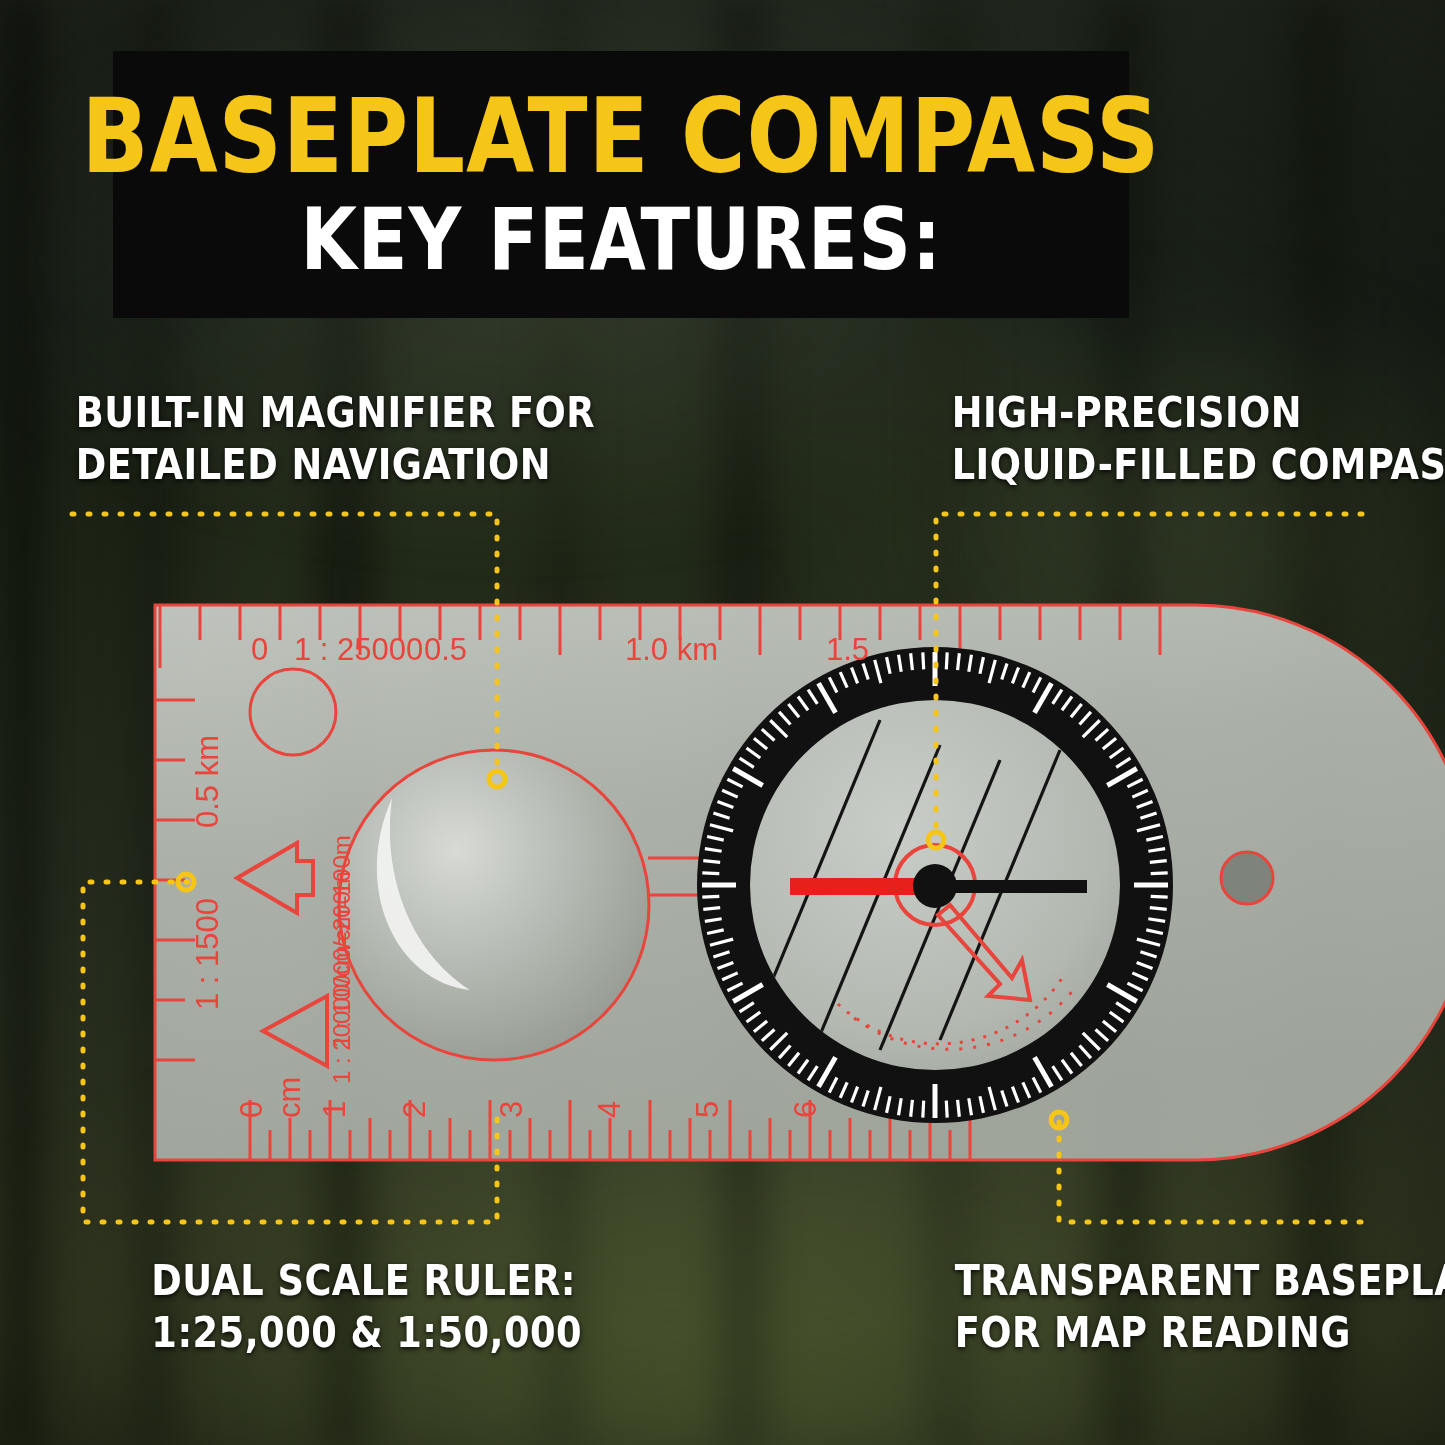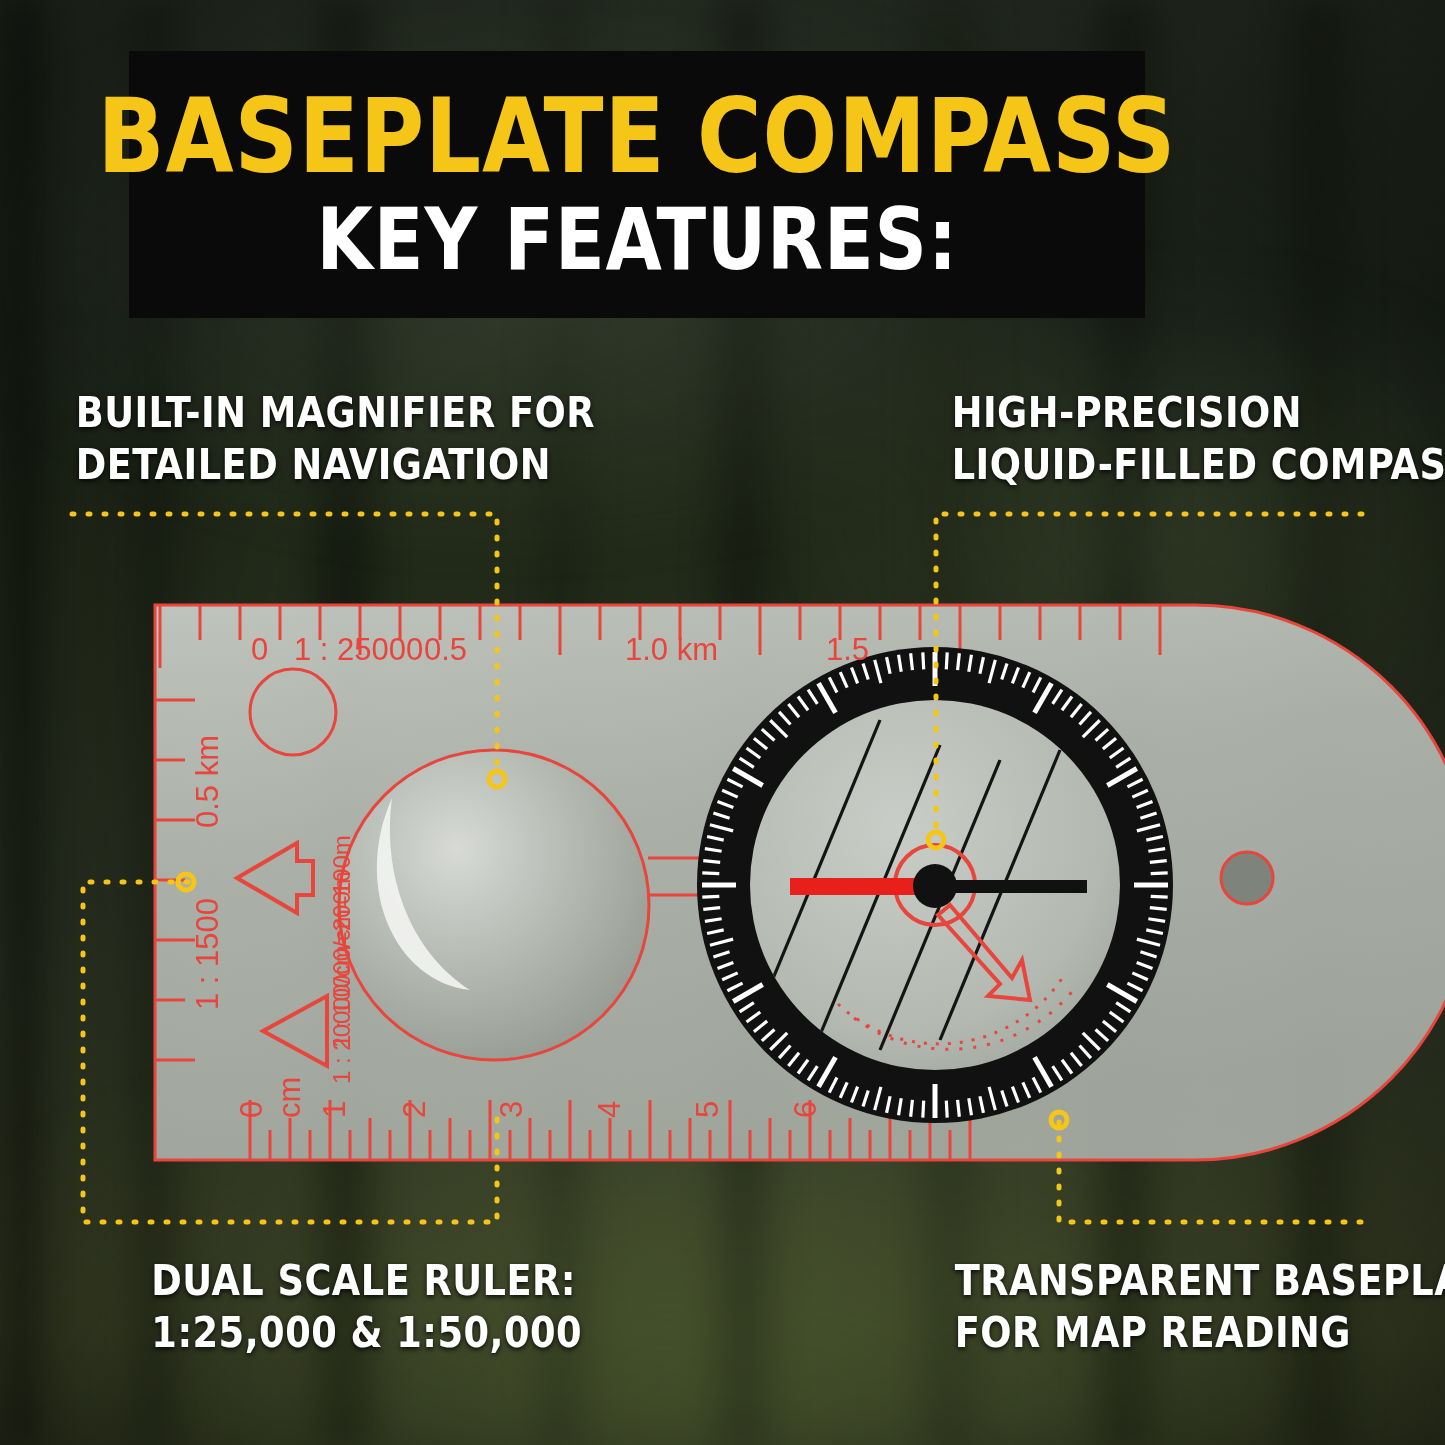--- a/index.html
+++ b/index.html
@@ -45,21 +45,21 @@
     filter: blur(26px);
   }
   #bg .vig {
     position: absolute; inset: 0;
     background: radial-gradient(ellipse 78% 72% at 50% 48%, rgba(0,0,0,0) 40%, rgba(0,0,0,0.52) 100%);
   }
 
   
   #header-banner {
     position: absolute;
-    left: 129px; top: 51px;
+    left: 113px; top: 51px;
     width: 1016px; height: 267px;
     background: #0a0a0a;
     display: flex; flex-direction: column;
     align-items: center; justify-content: center;
     z-index: 5;
   }
   #title-main {
     font-family: "Liberation Sans Narrow", "DejaVu Sans Condensed", "Liberation Sans", sans-serif;
     font-weight: 700;
     font-size: 104px;

